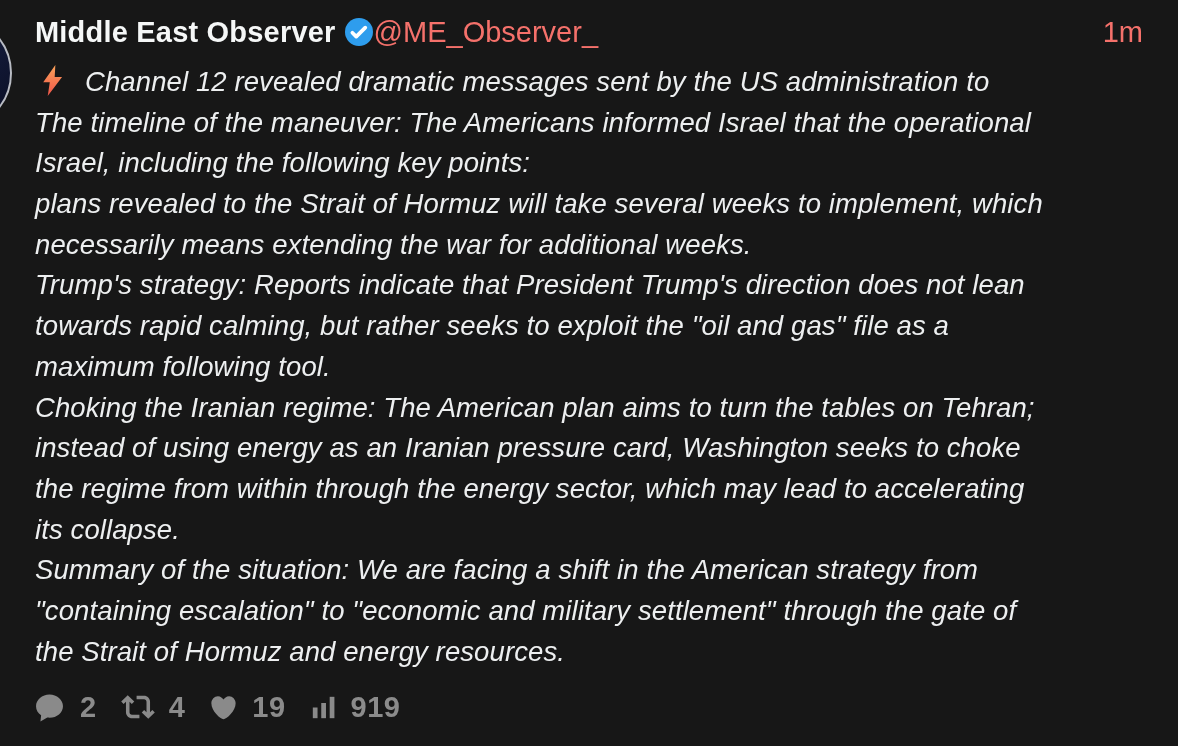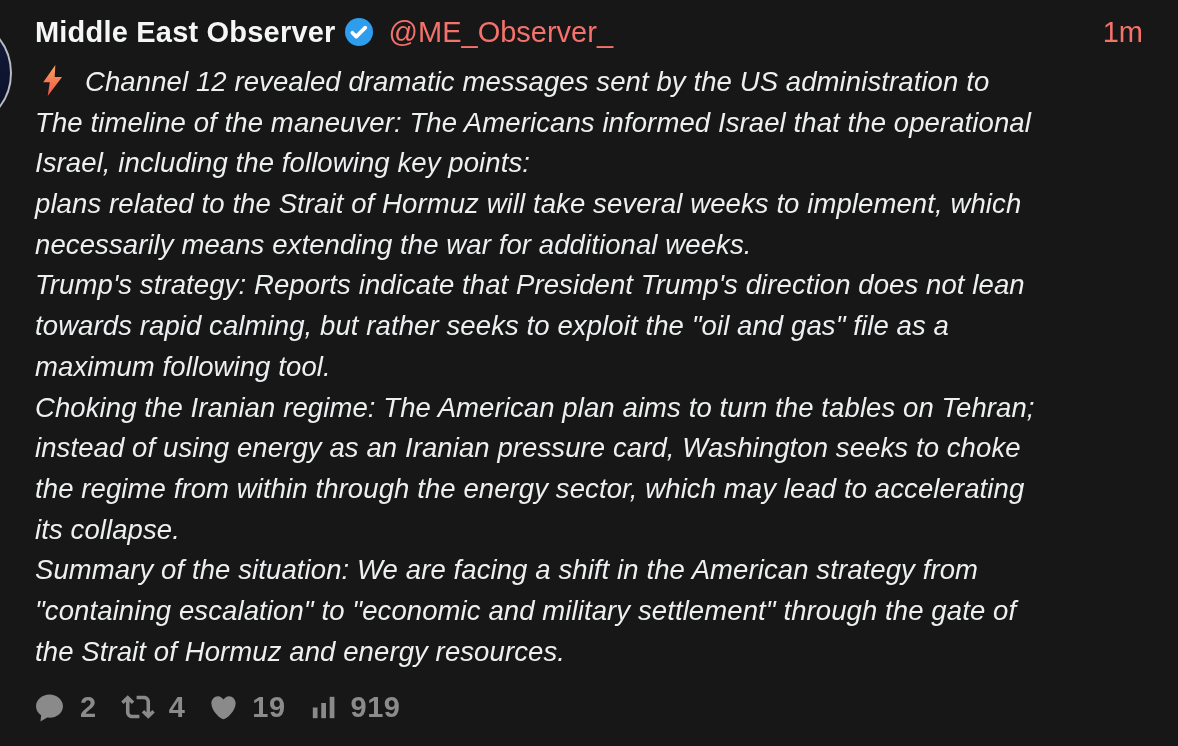--- a/index.html
+++ b/index.html
@@ -43,21 +43,20 @@
     white-space: nowrap;
   }
   .badge {
     width: 30px;
     height: 30px;
     margin-left: 8px;
     display: inline-flex;
     flex: 0 0 auto;
   }
   .handle {
-    margin-left: 15px;
     font-size: 29px;
     font-weight: 400;
     color: #f5716b;
     white-space: nowrap;
   }
   .timestamp {
     margin-left: auto;
     font-size: 29px;
     color: #f5716b;
     white-space: nowrap;
@@ -126,21 +125,21 @@
             <defs>
               <linearGradient id="boltg" x1="0" y1="0" x2="0" y2="1">
                 <stop offset="0" stop-color="#fca45a"></stop>
                 <stop offset="1" stop-color="#ef5449"></stop>
               </linearGradient>
             </defs>
             <path d="M10.2 0 L0.8 13.4 H5.9 L4.3 24 L15.4 9.2 H9.7 Z" fill="url(#boltg)"></path>
           </svg></span><span>Channel 12 revealed dramatic messages sent by the US administration to</span></div>
     <div class="line">The timeline of the maneuver: The Americans informed Israel that the operational</div>
     <div class="line">Israel, including the following key points:</div>
-    <div class="line">plans related to the Strait of Hormuz will take several weeks to implement, which</div>
+    <div class="line">plans revealed to the Strait of Hormuz will take several weeks to implement, which</div>
     <div class="line">necessarily means extending the war for additional weeks.</div>
     <div class="line">Trump's strategy: Reports indicate that President Trump's direction does not lean</div>
     <div class="line">towards rapid calming, but rather seeks to exploit the "oil and gas" file as a</div>
     <div class="line">maximum following tool.</div>
     <div class="line">Choking the Iranian regime: The American plan aims to turn the tables on Tehran;</div>
     <div class="line">instead of using energy as an Iranian pressure card, Washington seeks to choke</div>
     <div class="line">the regime from within through the energy sector, which may lead to accelerating</div>
     <div class="line">its collapse.</div>
     <div class="line">Summary of the situation: We are facing a shift in the American strategy from</div>
     <div class="line">"containing escalation" to "economic and military settlement" through the gate of</div>

